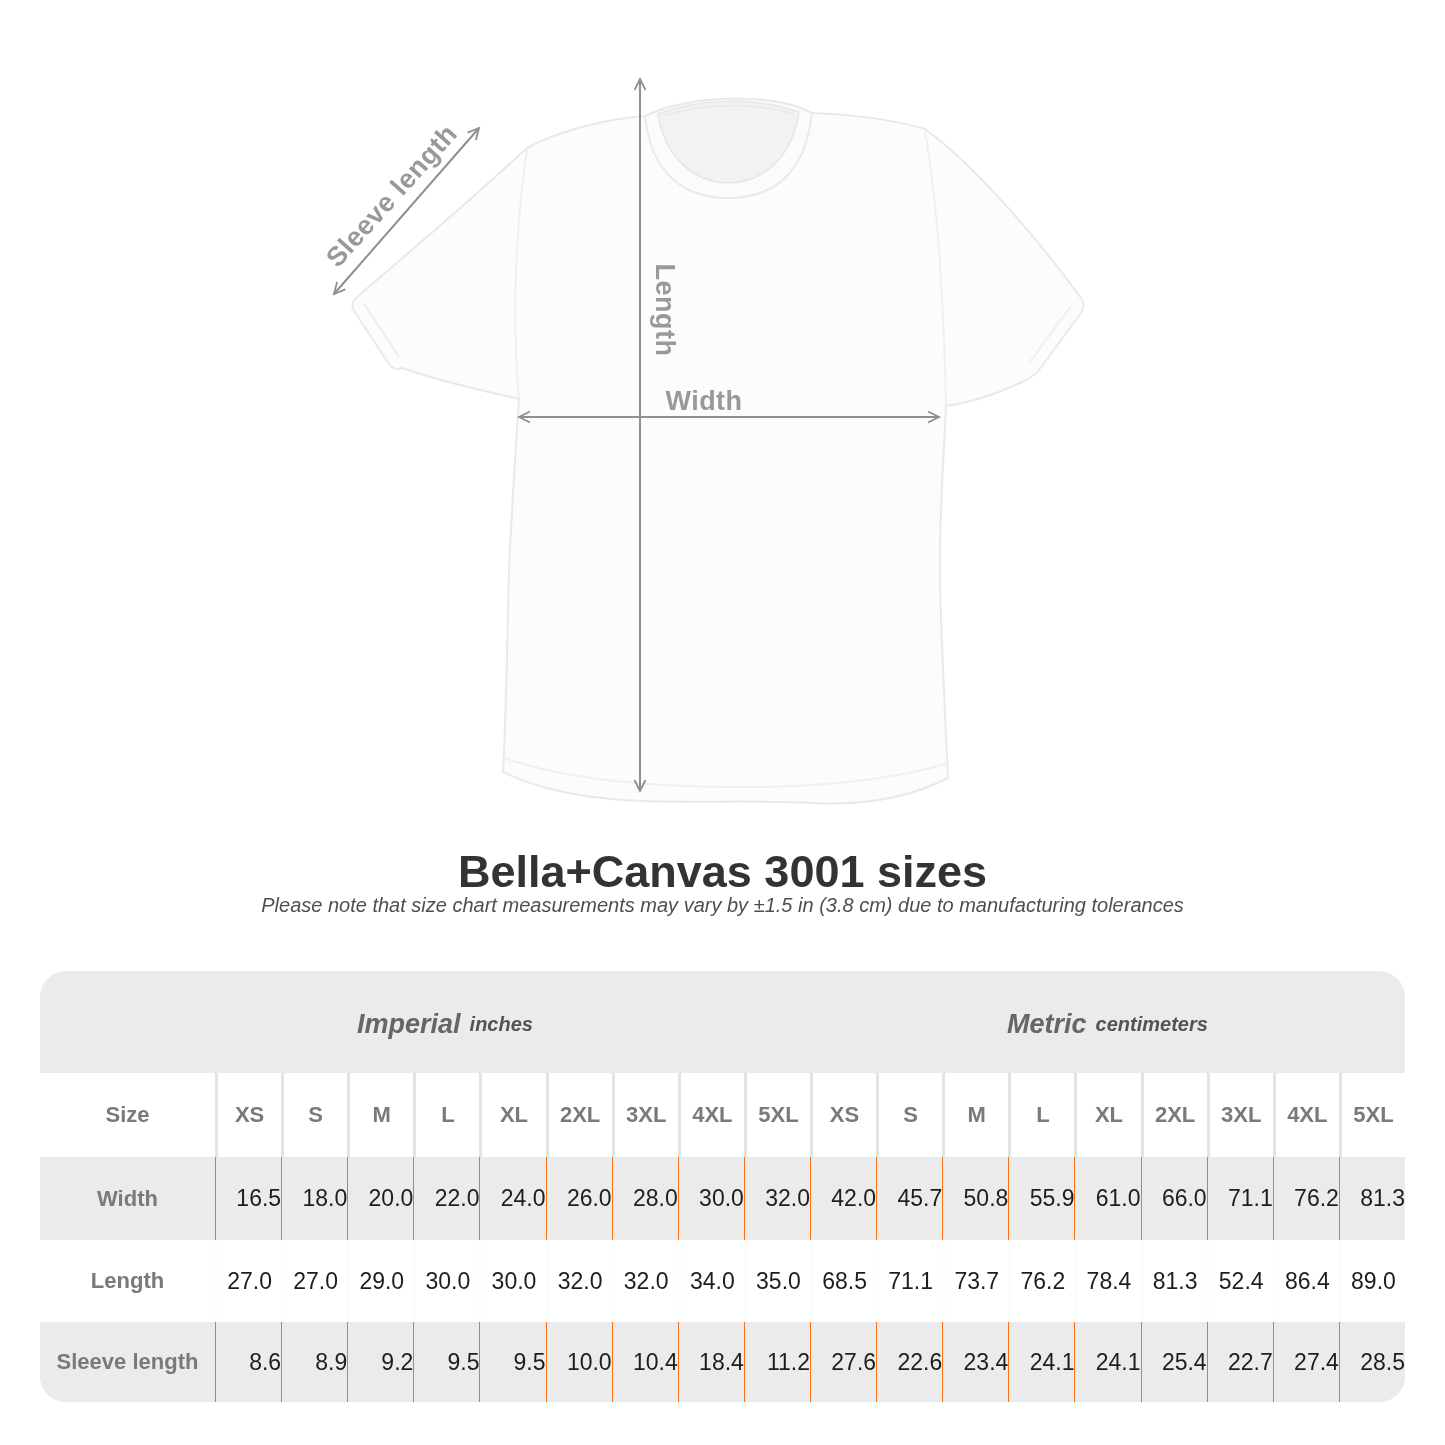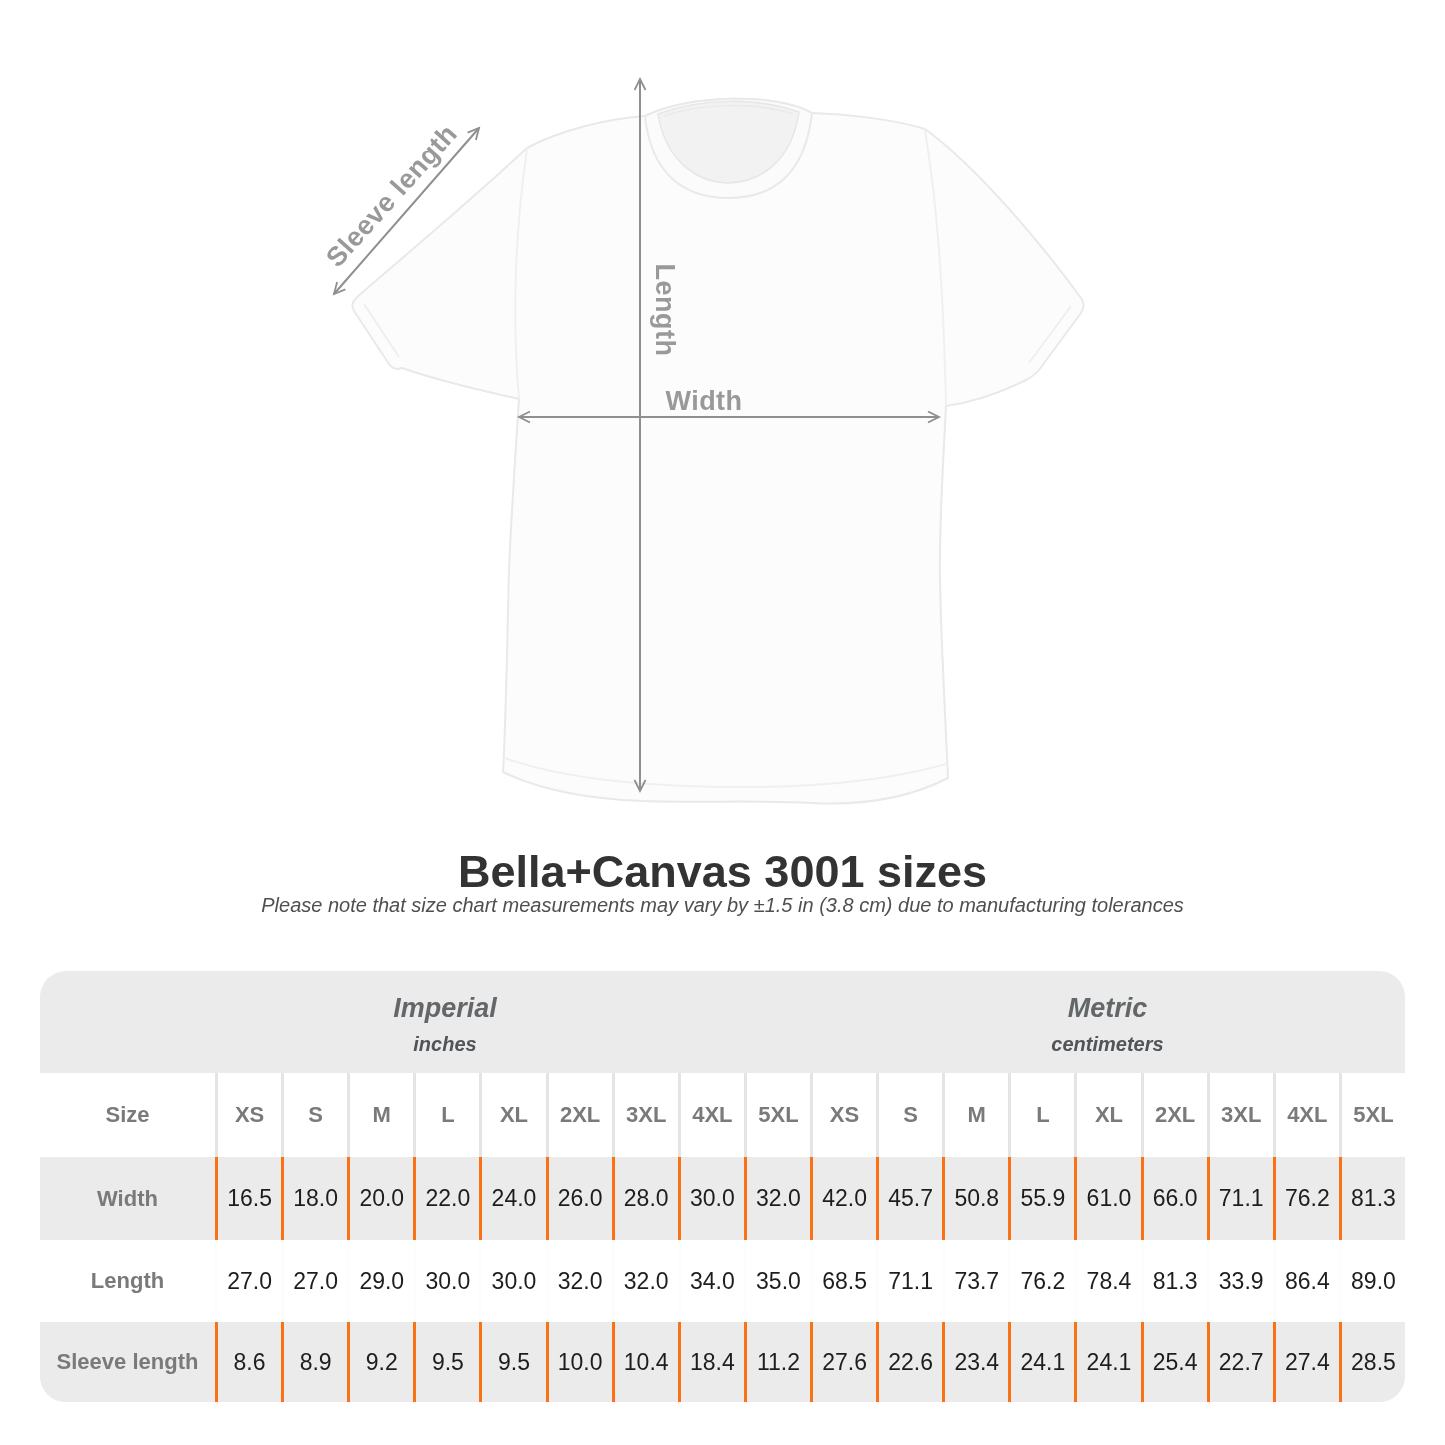--- a/index.html
+++ b/index.html
@@ -82,31 +82,31 @@
     text-align: center;
     vertical-align: middle;
   }
   tr.r-units      { height: 102px; }
   tr.r-sizes      { height: 84px; }
   tr.r-width      { height: 83px; }
   tr.r-length     { height: 82px; }
   tr.r-sleeve     { height: 80px; }
 
   tr.r-units th { background: transparent; }
-  .unit-block { display: flex; flex-direction: column; align-items: center; justify-content: center; gap: 9px; padding-top: 4px; }
+  .unit-block { display: flex; flex-direction: row; align-items: center; justify-content: center; gap: 9px; padding-top: 4px; }
   .unit-name { font-size: 27px; font-weight: 700; font-style: italic; color: #63676a; }
   .unit-sub  { font-size: 20px; font-style: italic; font-weight: 700; color: #515558; }
   tr.r-units th.u-imperial .unit-block { padding-left: 40px; }
 
   tr.row-white th, tr.row-white td { background: #ffffff; }
   tr.row-gray  th, tr.row-gray  td { background: #ebebeb; }
 
   
   tr.r-sizes  .sep { border-left: 3px solid #e4e4e4; }
-  tr.row-gray .sep { border-left: 3px solid #f97316; }
+  tr.row-gray .sep { border-left: 1px solid #f97316; text-align: right; }
   tr.r-length .sep { border-left: 3px solid #fdfdfd; }
 
   .rlabel { font-size: 22px; font-weight: 700; color: #7a7a7a; }
   .shead  { font-size: 22px; font-weight: 700; color: #7a7a7a; }
   .val    { font-size: 23px; font-weight: 400; color: #1d1d1d; }
 </style>
 </head>
 <body>
 
 <div class="canvas">
@@ -269,21 +269,21 @@
       <td class="val sep">32.0</td>
       <td class="val sep">32.0</td>
       <td class="val sep">34.0</td>
       <td class="val sep">35.0</td>
       <td class="val sep">68.5</td>
       <td class="val sep">71.1</td>
       <td class="val sep">73.7</td>
       <td class="val sep">76.2</td>
       <td class="val sep">78.4</td>
       <td class="val sep">81.3</td>
-      <td class="val sep">33.9</td>
+      <td class="val sep">52.4</td>
       <td class="val sep">86.4</td>
       <td class="val sep">89.0</td>
     </tr>
 
     <tr class="r-sleeve row-gray">
       <td class="rlabel">Sleeve length</td>
       <td class="val sep">8.6</td>
       <td class="val sep">8.9</td>
       <td class="val sep">9.2</td>
       <td class="val sep">9.5</td>

